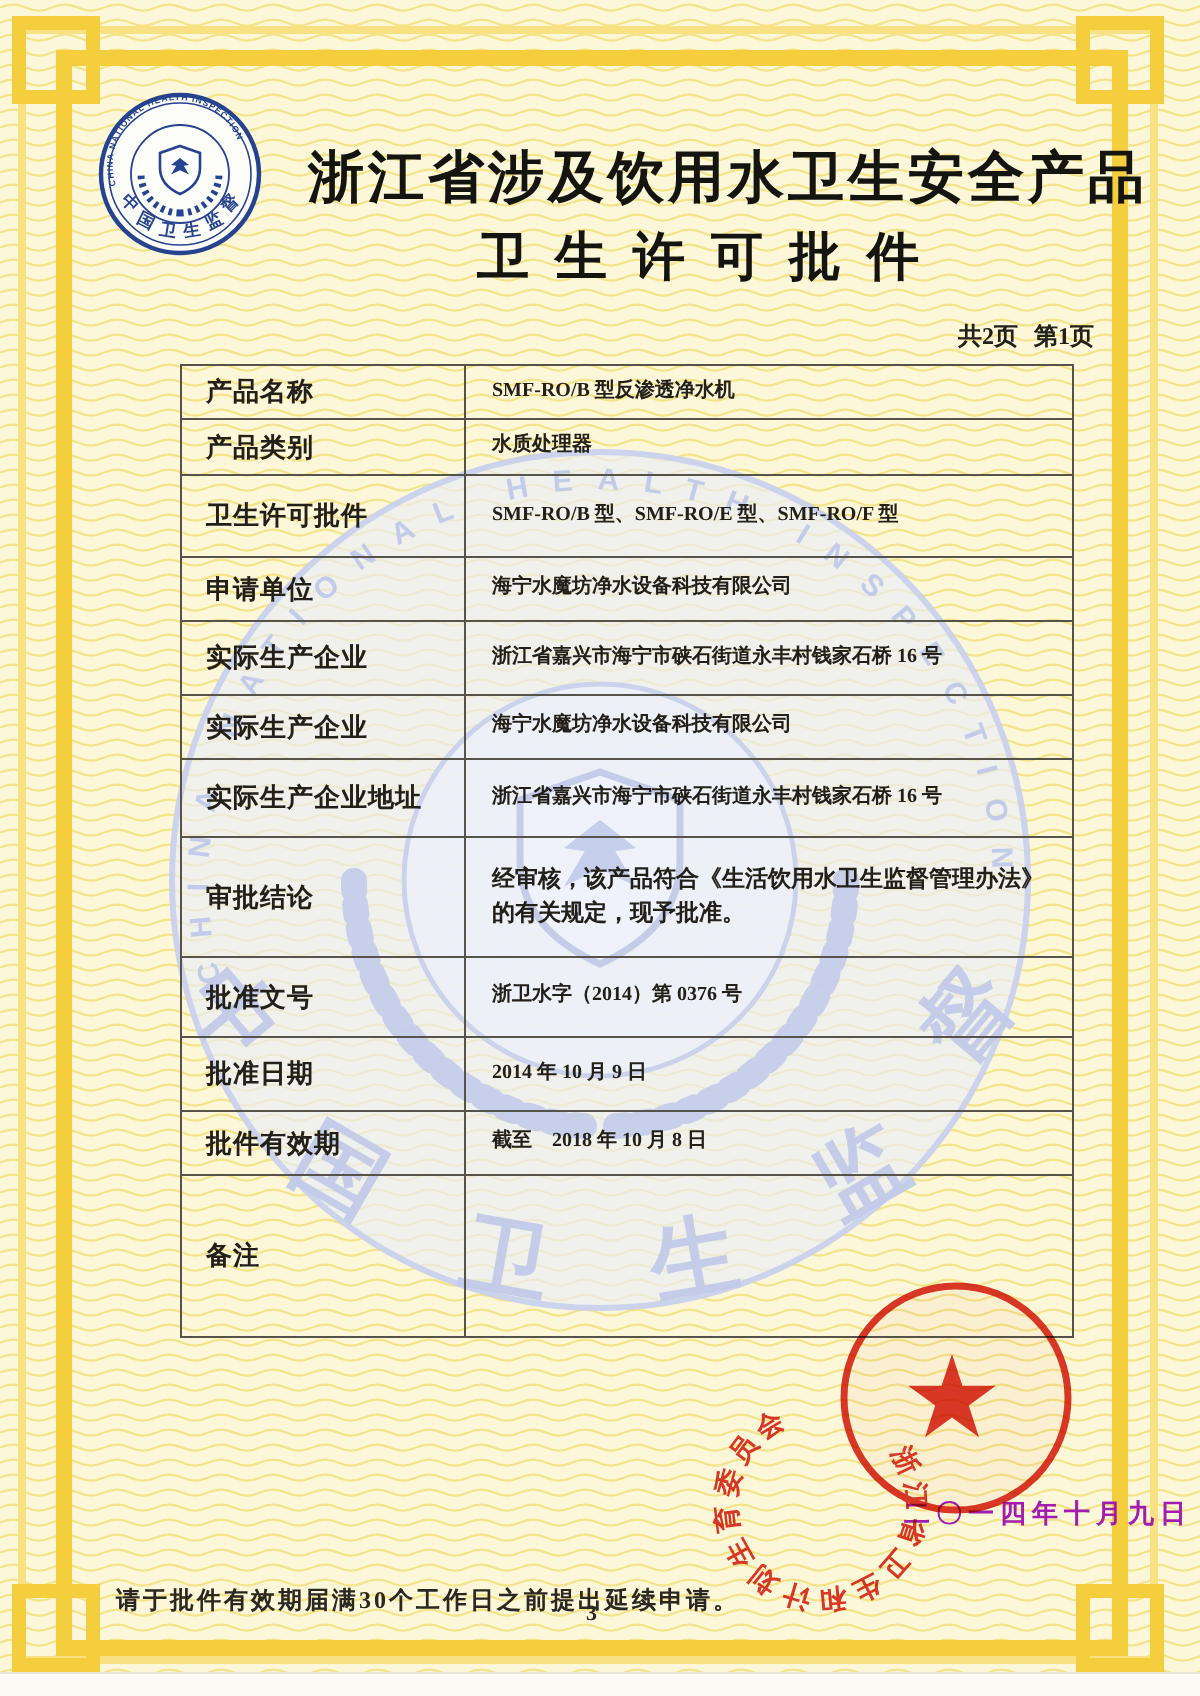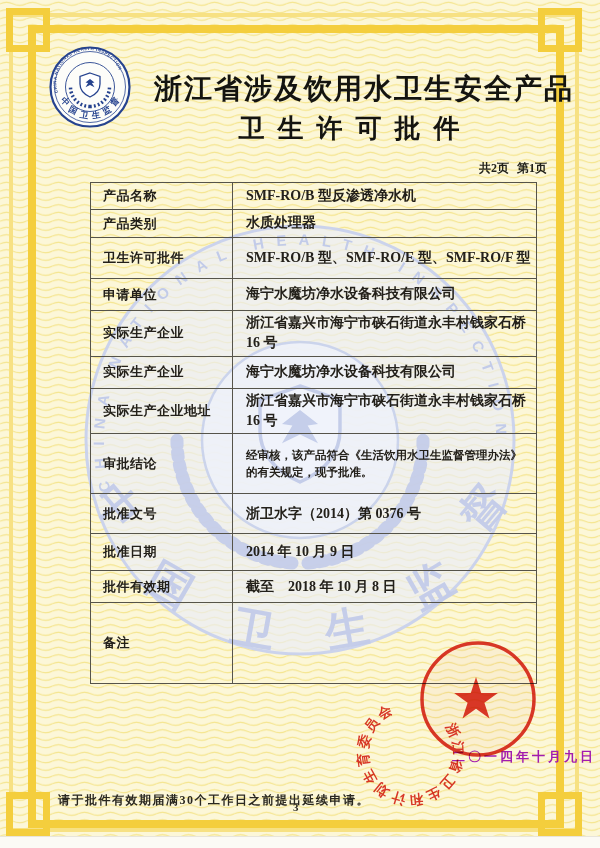--- a/index.html
+++ b/index.html
@@ -25,21 +25,21 @@
        font-family:"Liberation Sans",sans-serif;font-weight:900;font-size:26px;
        letter-spacing:13px;text-indent:13px;color:#141410;z-index:3;}
   .pagination{position:absolute;right:53px;top:160px;font-size:12px;font-weight:700;
        color:#21211a;word-spacing:5px;z-index:3;}
   .tbl-wrap{position:absolute;left:90px;top:182px;width:447px;z-index:3;}
   table.permit{border-collapse:collapse;width:447px;table-layout:fixed;}
   table.permit td{border:1px solid #56544a;vertical-align:middle;
        color:#23201a;font-weight:700;}
   table.permit{border:1.5px solid #56544a;}
   td.lbl{width:125px;padding:2px 4px 2px 12px;font-size:13px;letter-spacing:0.5px;}
-  td.val{padding:2px 5px 2px 13px;font-size:14px;line-height:1.45;
+  td.val{padding:2px 5px 2px 13px;font-size:10px;line-height:1.45;
        white-space:pre-wrap;}
   tr.conclusion td.val{font-size:11.5px;letter-spacing:0;margin-top:47px;}
   .seal-svg{position:absolute;left:0;top:0;z-index:5;mix-blend-mode:multiply;}
   .issue-date{position:absolute;left:452px;top:748px;font-size:13px;letter-spacing:3px;
        color:#a21caf;font-weight:600;z-index:4;}
   .footer-note{position:absolute;left:58px;top:792px;font-size:12px;letter-spacing:1.5px;
        color:#2a2820;font-weight:600;z-index:3;}
   .page-num{position:absolute;left:293px;top:801px;font-size:11px;color:#2a2820;
        font-weight:600;z-index:3;}
 </style>

